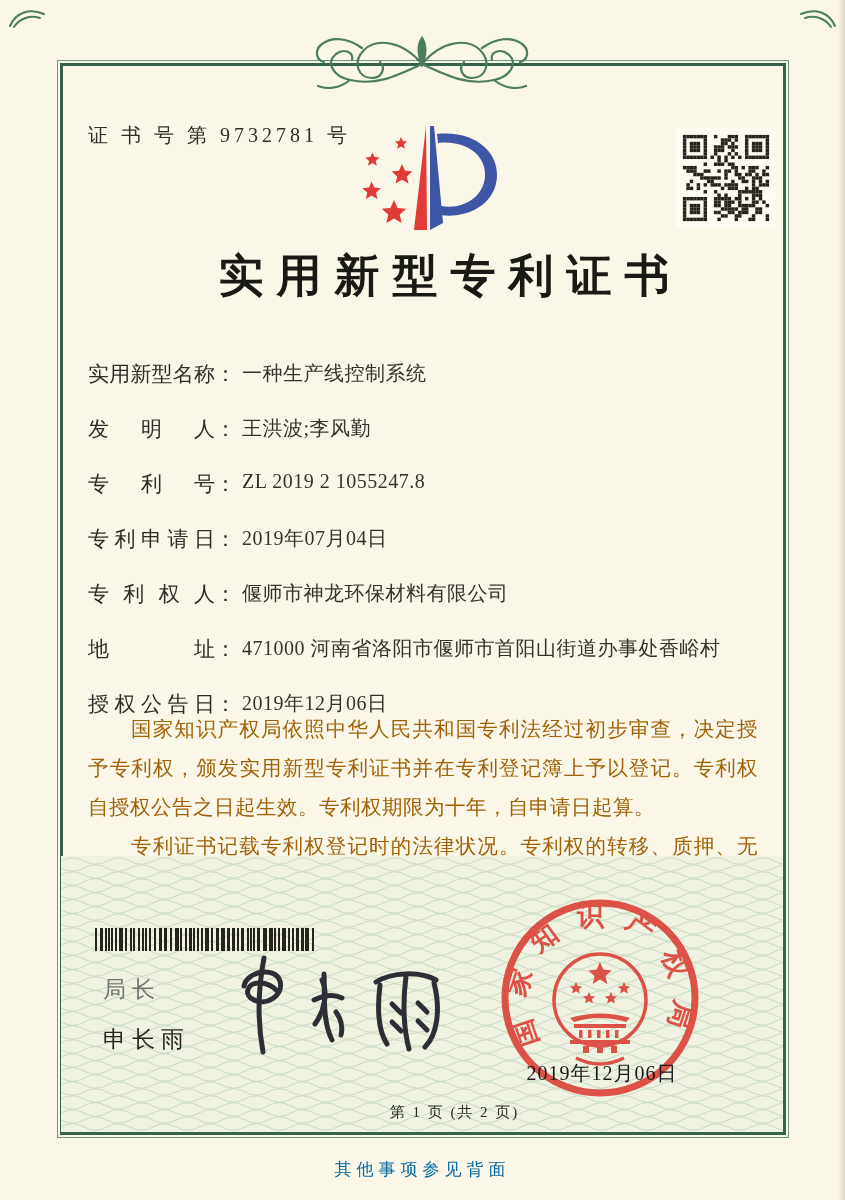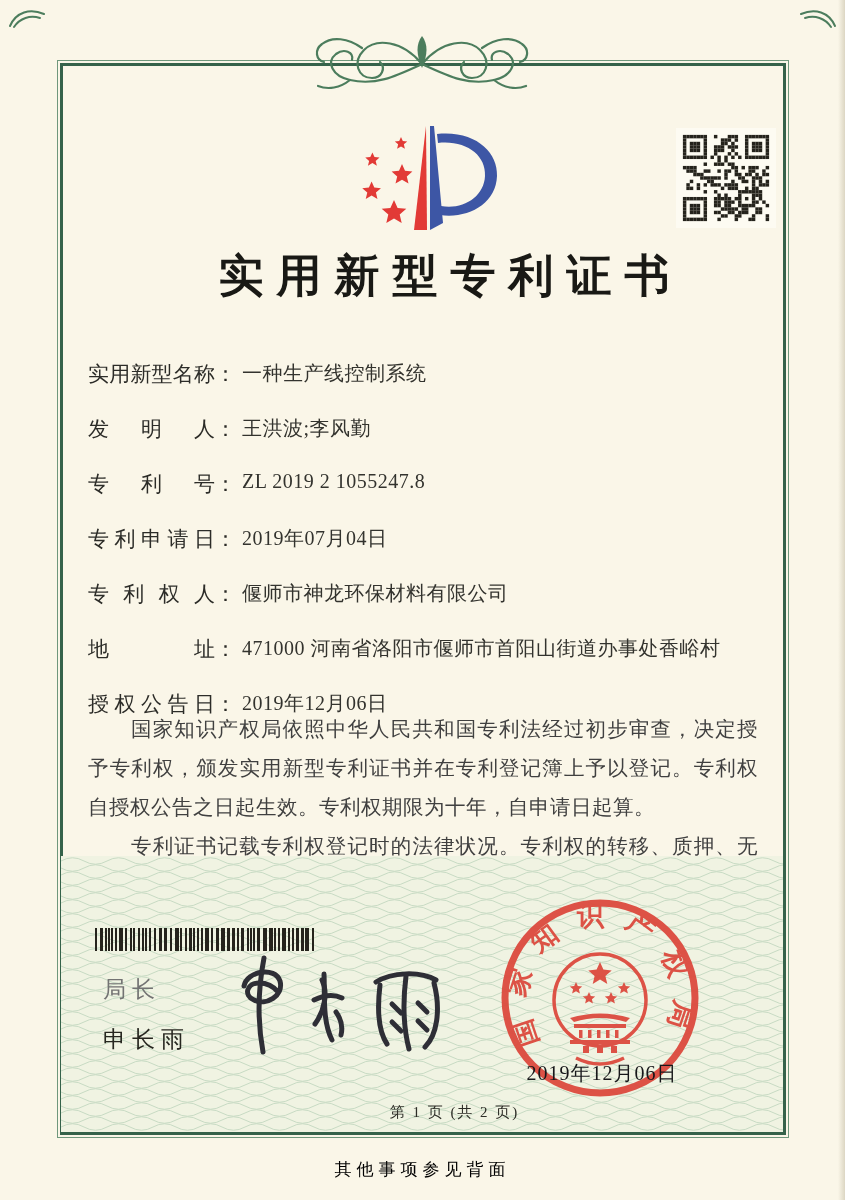--- a/index.html
+++ b/index.html
@@ -24,36 +24,36 @@
   
   .fields{position:absolute;left:88px;top:360px;width:672px;font-size:21px;}
   .field-row{position:relative;height:55px;white-space:nowrap;}
   .f-label{display:inline-block;width:127px;text-align:justify;text-align-last:justify;
     vertical-align:top;color:#2c2c28;}
   .f-colon{display:inline-block;vertical-align:top;}
   .f-value{display:inline-block;vertical-align:top;margin-left:6px;font-size:20px;color:#33332e;letter-spacing:.5px;}
   .pair2{position:absolute;left:337px;top:0;}
   
   .body-text{position:absolute;left:88px;top:710px;width:670px;font-size:20.5px;
-    line-height:39px;text-align:justify;color:#404040;letter-spacing:.5px;}
+    line-height:39px;text-align:justify;color:#a16207;letter-spacing:.5px;}
   .body-text p{margin:0;text-indent:2.1em;}
   
   .waveband{position:absolute;left:61px;top:856px;width:722px;height:276px;}
   
   .barcode{position:absolute;left:95px;top:928px;}
   .signer-title{position:absolute;left:103px;top:974px;font-size:23px;letter-spacing:6px;color:#737373;}
   .signer-name{position:absolute;left:103px;top:1024px;font-size:23px;letter-spacing:6px;color:#26261f;}
   .signature{position:absolute;left:228px;top:950px;}
   .seal{position:absolute;left:498px;top:896px;opacity:.95;}
   .seal-date{position:absolute;left:500px;top:1060px;width:204px;text-align:center;
     font-size:20px;letter-spacing:1px;color:#17171a;z-index:5;}
   .page-footer{position:absolute;left:0;top:1103px;width:845px;text-align:center;
     font-size:15px;letter-spacing:2px;color:#2c2c26;padding-left:32px;}
   .back-note{position:absolute;left:0;top:1158px;width:845px;text-align:center;
-    font-size:17px;letter-spacing:5px;color:#000000;}
+    font-size:17px;letter-spacing:5px;color:#0369a1;}
   
   .ornament-top{position:absolute;left:292px;top:34px;}
   .corner-curl-left{position:absolute;left:8px;top:6px;}
   .corner-curl-right{position:absolute;right:8px;top:6px;transform:scaleX(-1);}
 </style>
 </head>
 <body>
 
 <div class="paper">
 
@@ -84,20 +84,21 @@
       <g transform="translate(260,0) scale(-1,1)">
         <path d="M130,30 C110,6 84,4 72,16 C60,28 66,44 80,44 C90,44 94,34 88,28"></path>
         <path d="M130,30 C104,42 84,52 58,46 C40,42 34,28 44,20 C52,14 62,18 60,26"></path>
         <path d="M70,14 C56,4 40,2 30,10 C22,16 24,26 32,28"></path>
         <path d="M58,46 C48,54 36,56 26,52"></path>
       </g>
       <path d="M130,34 C124,20 124,10 130,2 C136,10 136,20 130,34 Z" fill="#4c7d5d" stroke="none"></path>
     </g>
   </svg>
 
+  <div class="cert-no">证 书 号 第 9732781 号</div>
 
   <svg class="logo" width="160" height="114" viewBox="0 0 160 114">
     <g fill="#e23a36">
       <path d="M50,18 l2.4,5.4 5.9,.5 -4.5,3.9 1.4,5.8 -5.2,-3.1 -5.2,3.1 1.4,-5.8 -4.5,-3.9 5.9,-.5 Z" transform="scale(0.75) translate(18,2)"></path>
       <path d="M28,38 l2.6,5.8 6.3,.6 -4.8,4.2 1.5,6.2 -5.6,-3.4 -5.6,3.4 1.5,-6.2 -4.8,-4.2 6.3,-.6 Z" transform="scale(0.8)"></path>
       <path d="M52,42 l3,6.8 7.4,.7 -5.6,4.9 1.7,7.2 -6.5,-3.9 -6.5,3.9 1.7,-7.2 -5.6,-4.9 7.4,-.7 Z"></path>
       <path d="M22,62 l3,6.8 7.4,.7 -5.6,4.9 1.7,7.2 -6.5,-3.9 -6.5,3.9 1.7,-7.2 -5.6,-4.9 7.4,-.7 Z" transform="scale(0.9) translate(2,4)"></path>
       <path d="M44,78 l3.6,8 8.7,.8 -6.6,5.8 2,8.5 -7.7,-4.6 -7.7,4.6 2,-8.5 -6.6,-5.8 8.7,-.8 Z"></path>
       <polygon points="76,4 64,108 77,108"></polygon>
     </g>

